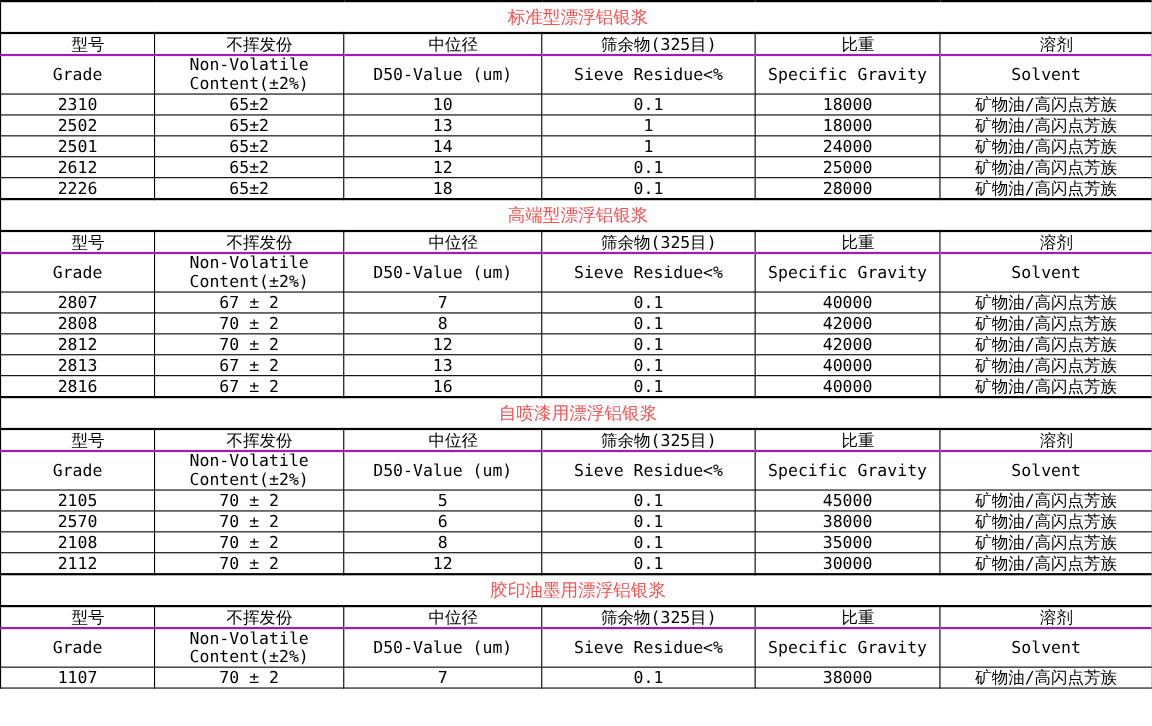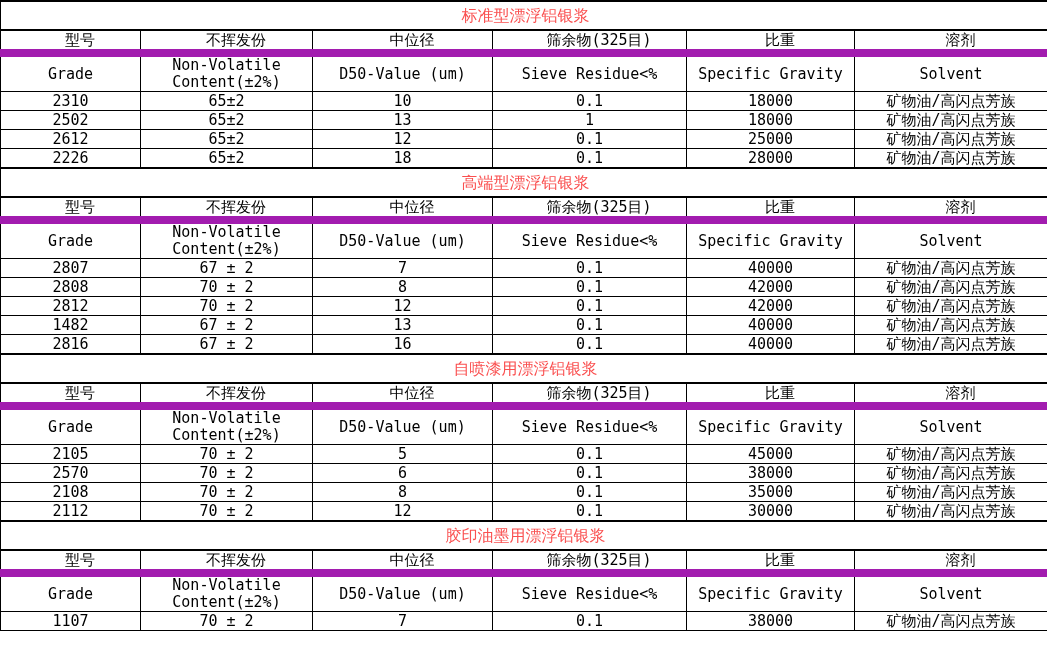--- a/index.html
+++ b/index.html
@@ -33,21 +33,21 @@
     border-top: 2px solid #000;
     border-bottom: 2px solid #000;
     text-align: center;
     padding-left: 3px;
     height: 27px;
     font-size: 16px;
     color: var(--title-red, #fa5050);
   }
   tr.zh-row td {
     height: 16px;
-    border-bottom: 8px solid #a21caf;
+    border-bottom: 2px solid #a21caf;
     font-size: 15px;
     padding-left: 19px;
   }
   tr.en-row td {
     height: 34px;
     line-height: 17px;
     padding: 0 2px;
     text-align: center;
   }
   tr.data-row td {
@@ -97,20 +97,28 @@
         </tr>
         <tr class="data-row">
           <td>2502</td>
           <td>65±2</td>
           <td>13</td>
           <td>1</td>
           <td>18000</td>
           <td>矿物油/高闪点芳族</td>
         </tr>
         <tr class="data-row">
+          <td>2501</td>
+          <td>65±2</td>
+          <td>14</td>
+          <td>1</td>
+          <td>24000</td>
+          <td>矿物油/高闪点芳族</td>
+        </tr>
+        <tr class="data-row">
           <td>2612</td>
           <td>65±2</td>
           <td>12</td>
           <td>0.1</td>
           <td>25000</td>
           <td>矿物油/高闪点芳族</td>
         </tr>
         <tr class="data-row">
           <td>2226</td>
           <td>65±2</td>
@@ -156,21 +164,21 @@
         </tr>
         <tr class="data-row">
           <td>2812</td>
           <td>70 ± 2</td>
           <td>12</td>
           <td>0.1</td>
           <td>42000</td>
           <td>矿物油/高闪点芳族</td>
         </tr>
         <tr class="data-row">
-          <td>1482</td>
+          <td>2813</td>
           <td>67 ± 2</td>
           <td>13</td>
           <td>0.1</td>
           <td>40000</td>
           <td>矿物油/高闪点芳族</td>
         </tr>
         <tr class="data-row">
           <td>2816</td>
           <td>67 ± 2</td>
           <td>16</td>

